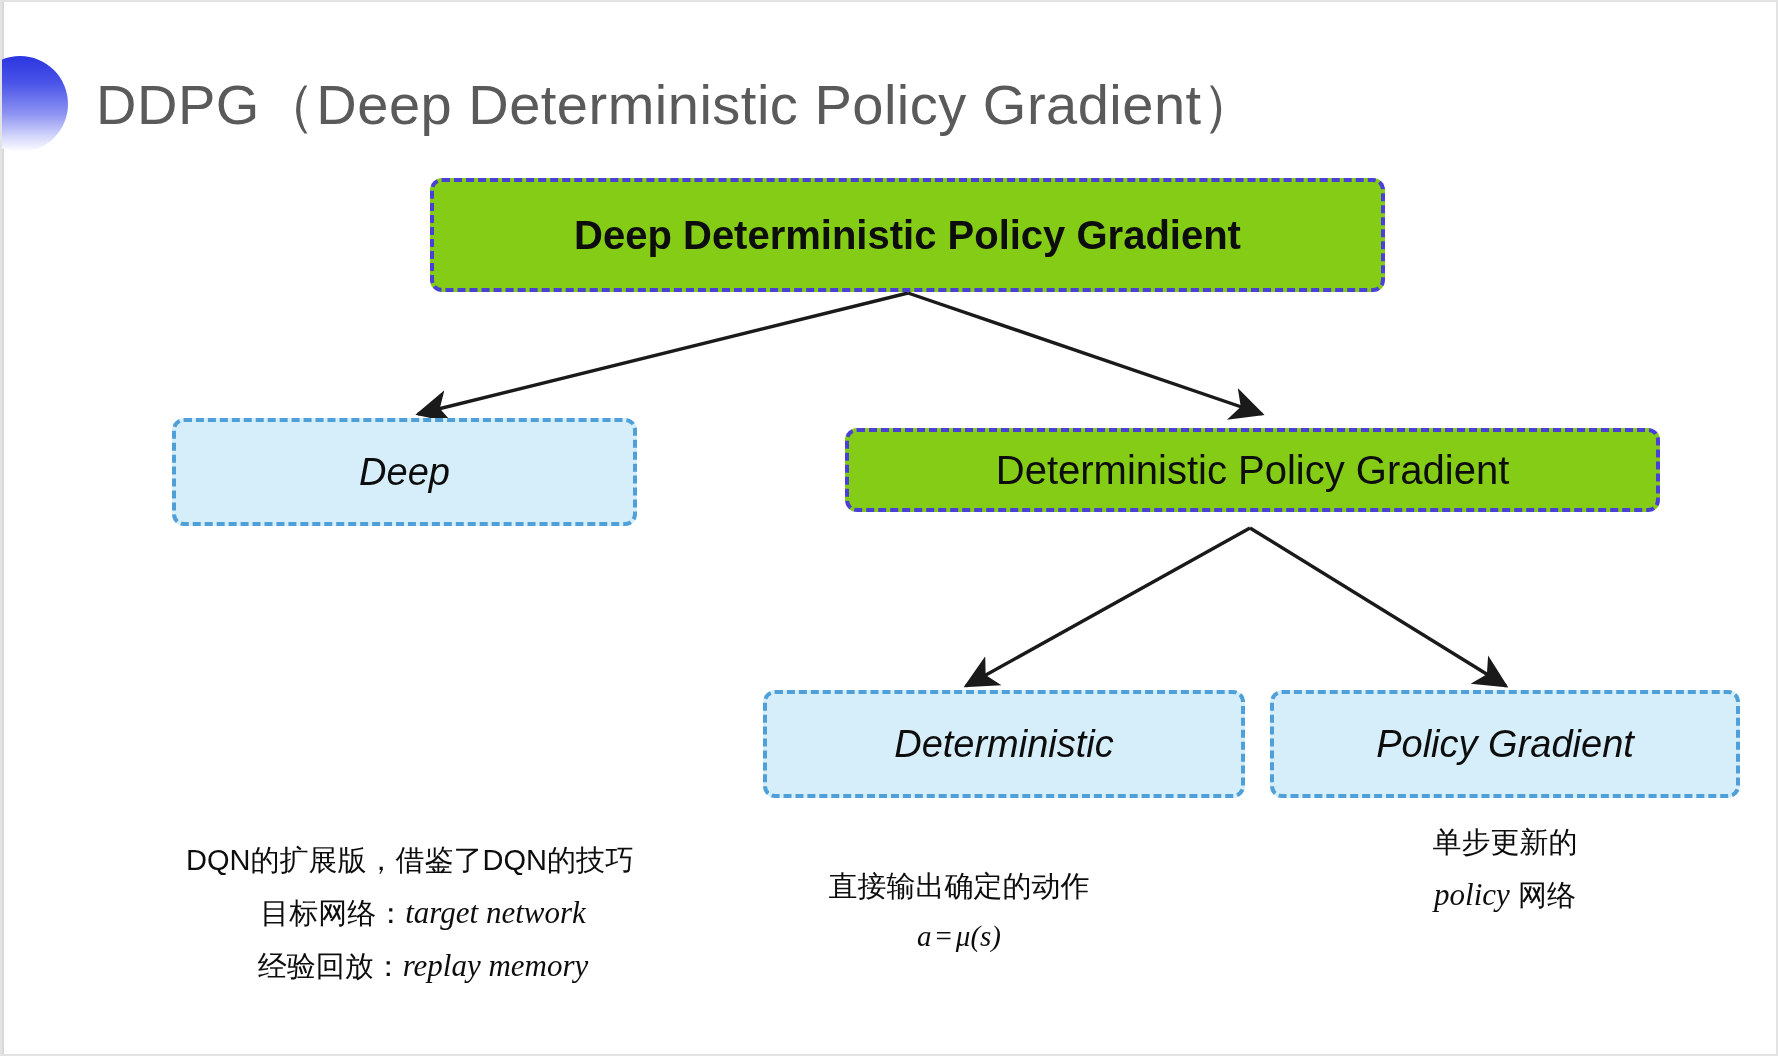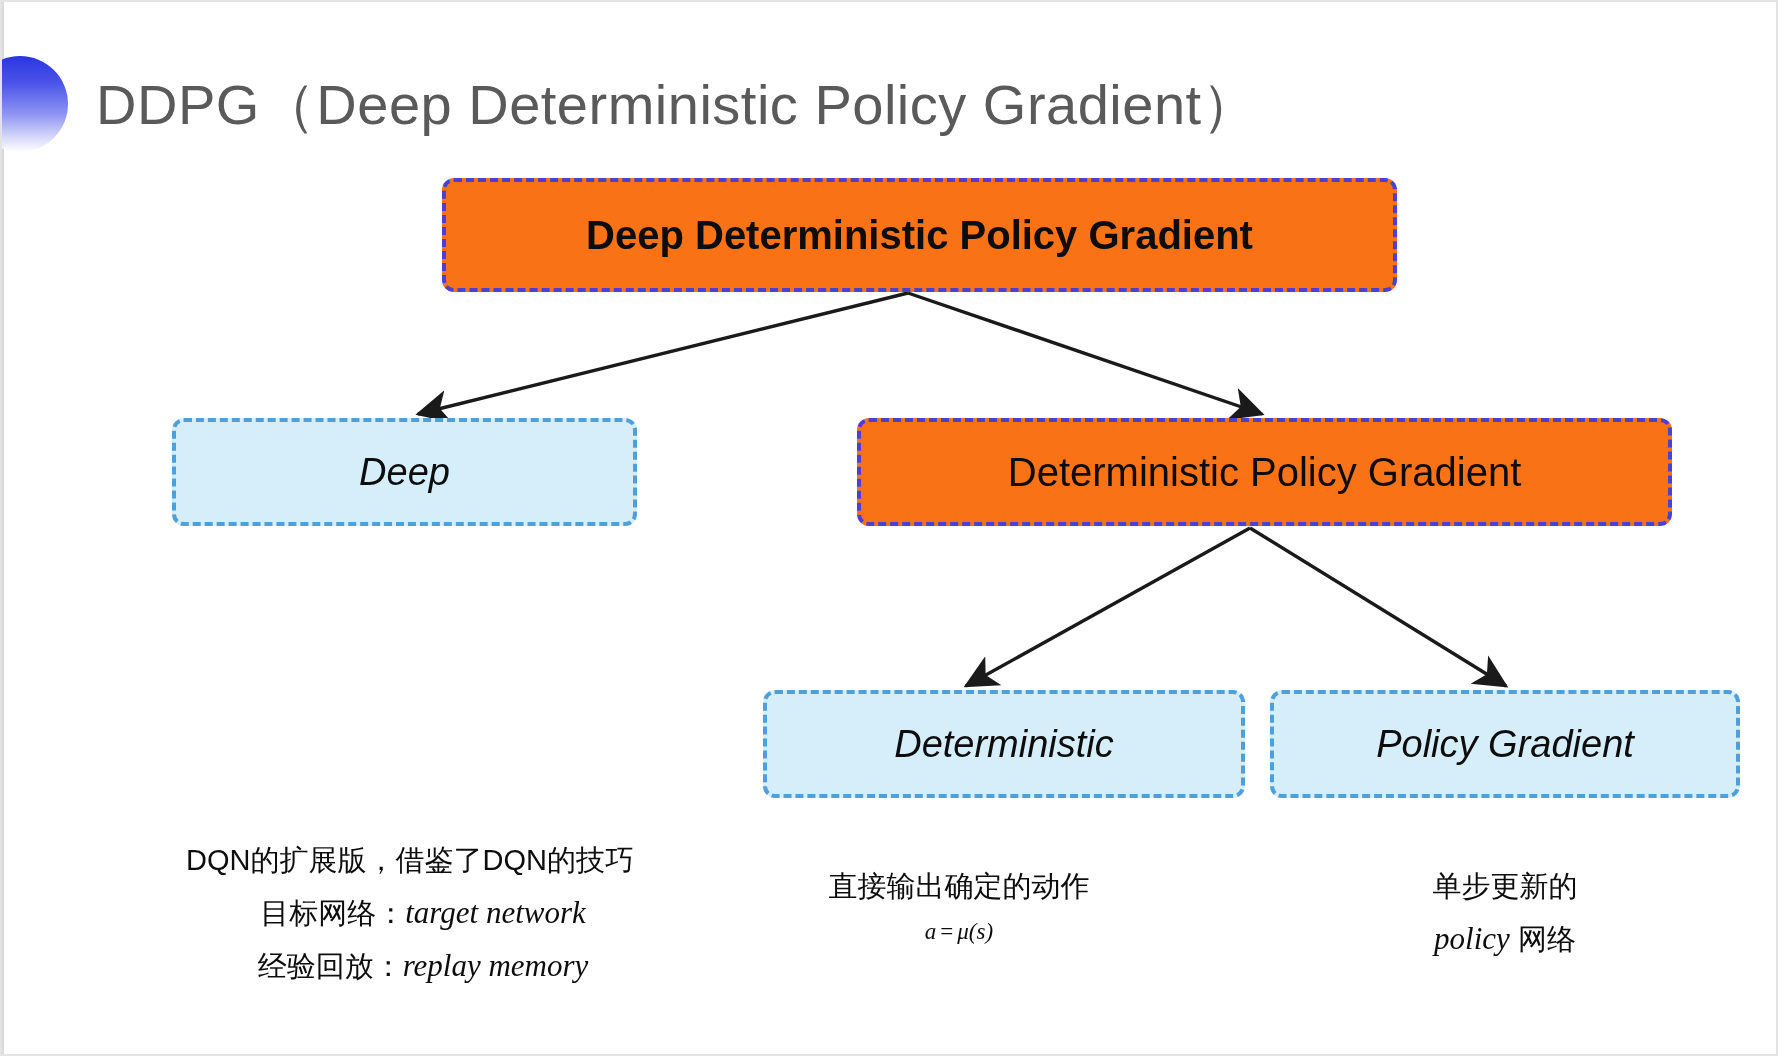--- a/index.html
+++ b/index.html
@@ -61,33 +61,32 @@
     box-sizing: border-box;
     display: flex;
     align-items: center;
     justify-content: center;
     border-radius: 12px;
     color: #0d0d0d;
     font-weight: 400;
     white-space: nowrap;
   }
   .node.purple {
-    background: #f97316;
+    background: #84cc16;
     border: 4px dashed #4a3fd6;
-    margin-left: 12px;
   }
   .node.blue {
     background: #d5eefa;
     border: 4px dashed #4f9fd9;
     font-style: italic;
   }
 
   #node-root      { left: 430px;  top: 178px; width: 955px; height: 114px; font-size: 40px; font-weight: 600; }
   #node-deep      { left: 172px;  top: 418px; width: 465px; height: 108px; font-size: 38px; }
-  #node-dpg       { left: 845px;  top: 418px; width: 815px; height: 108px; font-size: 40px; }
+  #node-dpg       { left: 845px;  top: 428px; width: 815px; height: 84px; font-size: 40px; }
   #node-det       { left: 718px;  top: 690px; width: 482px; height: 108px; font-size: 38px; margin-left: 45px; }
   #node-pg        { left: 1270px; top: 690px; width: 470px; height: 108px; font-size: 38px; }
 
   
   #arrows {
     position: absolute;
     left: 0; top: 0;
     width: 1778px;
     height: 1056px;
     pointer-events: none;
@@ -103,26 +102,26 @@
   }
   .caption .mi {
     font-family: "Liberation Serif", serif;
     font-style: italic;
     font-size: 31px;
   }
   #caption-deep { left: 150px; top: 836px; text-align: center; width: 520px; }
   #caption-deep .row { display: block; }
   #caption-deep .indent { padding-left: 26px; }
   #caption-det  { left: 718px; top: 862px; width: 482px; text-align: center; }
-  #caption-pg   { left: 1270px; top: 862px; width: 470px; text-align: center; }
+  #caption-pg   { left: 1270px; top: 818px; width: 470px; text-align: center; }
   .caption .row { display: block; }
   .formula {
     font-family: "Liberation Serif", serif;
     font-style: italic;
-    font-size: 23px;
+    font-size: 29px;
   }
   .formula .op { font-style: normal; padding: 0 4px; }
 </style>
 </head>
 <body>
 
 <div id="slide">
 
   <div id="frame-left-bar"></div>
 

